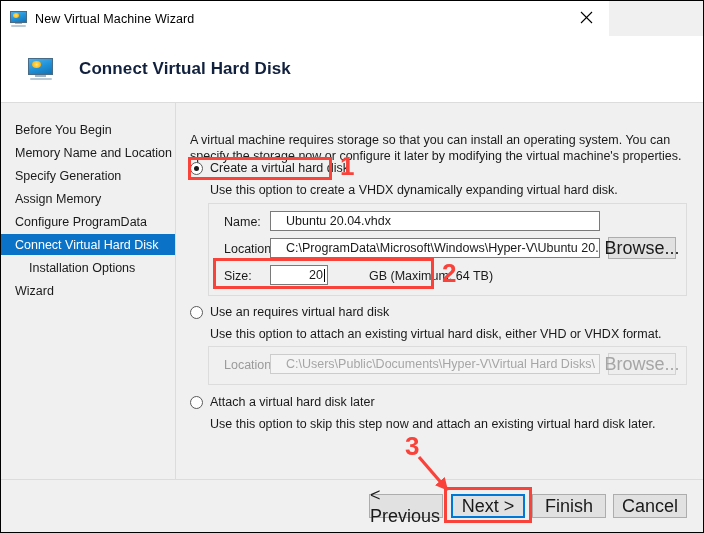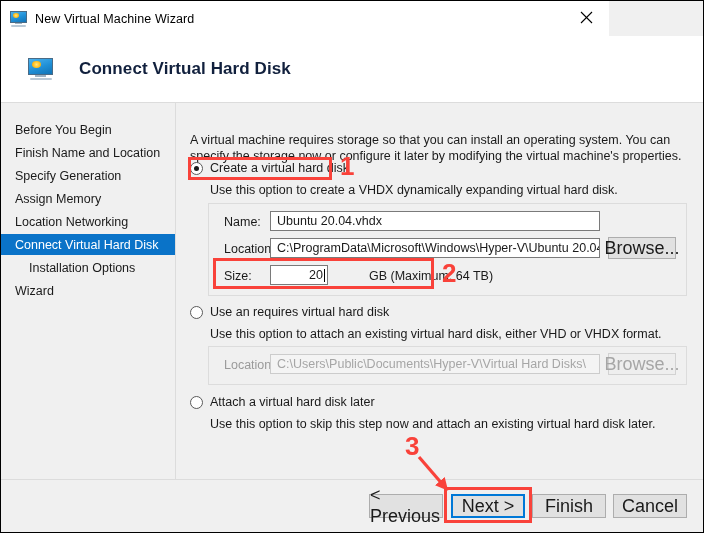--- a/index.html
+++ b/index.html
@@ -165,21 +165,21 @@
     font-size: 12.5px; color: #1a1a1a;
   }
   .fld-label.dim { color: #9a9a9a; }
 
   .textbox {
     position: absolute;
     border: 1px solid #7a7a7a;
     background: #ffffff;
     font-size: 12.5px; color: #1a1a1a;
     display: flex; align-items: center;
-    padding-left: 6px;
+    padding-left: 15px;
     overflow: hidden; white-space: nowrap;
   }
   .textbox.numeric {
     justify-content: flex-end;
     padding-right: 2px; padding-left: 0;
   }
   .textbox.disabled {
     border-color: #cccccc; background: #f4f4f4; color: #a6a6a6;
   }
   .caret {
@@ -273,30 +273,30 @@
   </div>
   <div id="header-rule"></div>
 
   <div id="body-area">
 
     <div id="sidebar">
       <div class="nav-item" style="top:16px;">
         <span>Before You Begin</span>
       </div>
       <div class="nav-item" style="top:39px;">
-        <span>Finish Name and Location</span>
+        <span>Memory Name and Location</span>
       </div>
       <div class="nav-item" style="top:62px;">
         <span>Specify Generation</span>
       </div>
       <div class="nav-item" style="top:85px;">
         <span>Assign Memory</span>
       </div>
       <div class="nav-item" style="top:108px;">
-        <span>Location Networking</span>
+        <span>Configure ProgramData</span>
       </div>
       <div class="nav-item selected" style="top:131px;">
         <span>Connect Virtual Hard Disk</span>
       </div>
       <div class="nav-item indent" style="top:154px;">
         <span>Installation Options</span>
       </div>
       <div class="nav-item" style="top:177px;">
         <span>Wizard</span>
       </div>

